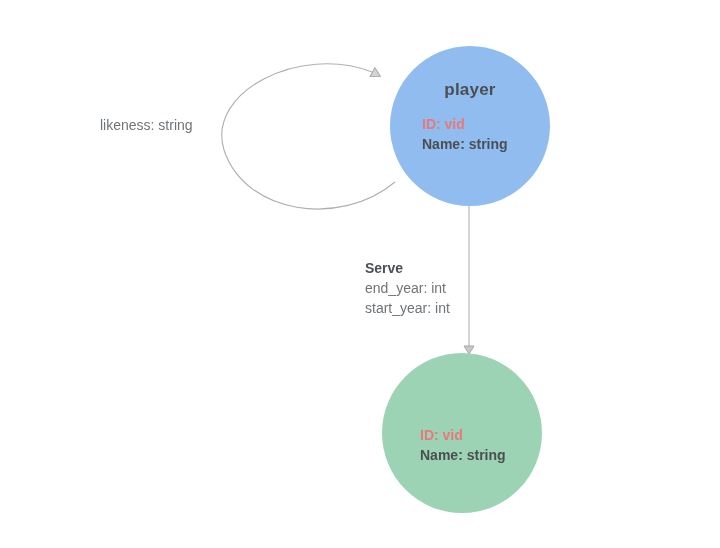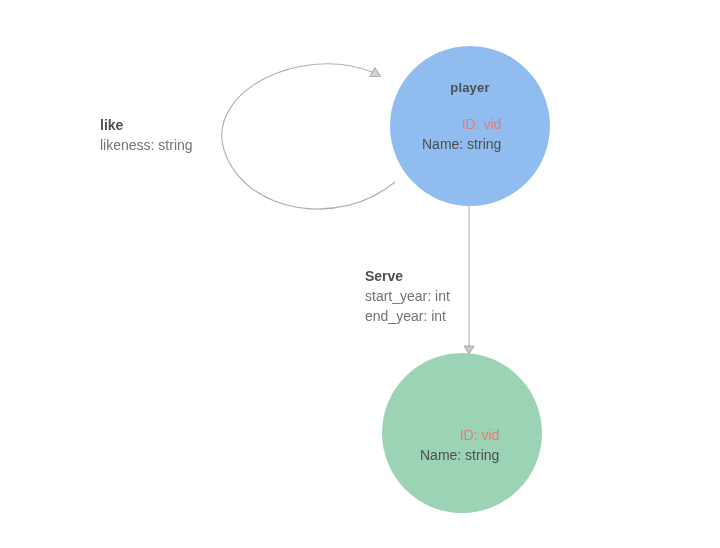--- a/index.html
+++ b/index.html
@@ -47,33 +47,34 @@
     top: 353px;
     width: 160px;
     height: 160px;
     background: #9cd3b4;
   }
   .node-title {
     position: absolute;
     left: 0;
     right: 0;
     top: 34px;
-    font-size: 13px;
+    font-size: 17px;
     font-weight: bold;
     color: #4b4f52;
     letter-spacing: 0.2px;
   }
   .node-props {
     position: absolute;
     left: 32px;
     top: 68px;
-    text-align: right;
+    text-align: left;
     line-height: 20px;
     font-size: 14px;
     color: #4b4f52;
+    font-weight: bold;
   }
   .node-team .node-props {
     left: 38px;
     top: 72px;
   }
   .prop-id {
     color: #e8797a;
   }
 
   
@@ -92,48 +93,46 @@
   .edge-label .edge-prop {
     display: block;
   }
   .label-like {
     left: 100px;
     top: 115px;
   }
   .label-serve {
     left: 365px;
     top: 258px;
-    margin-top: 8px;
   }
 </style>
 </head>
 <body>
 
 <div id="canvas">
 
   <svg id="edges" viewBox="0 0 720 548" width="720" height="548" xmlns="http://www.w3.org/2000/svg">
 
     <path d="M 395 182
              C 340 228, 245 214, 224 150
              C 206 92, 300 44, 372 72" fill="none" stroke="#b0b0b0" stroke-width="1.1"></path>
     <polygon points="0,-5 5,4 -5,4" transform="translate(376,74) rotate(118)" fill="#d3d3d3" stroke="#a8a8a8" stroke-width="1"></polygon>
 
     <line x1="469" y1="206" x2="469" y2="348" stroke="#b0b0b0" stroke-width="1.1"></line>
     <polygon points="-5,-6 5,-6 0,2" transform="translate(469,352)" fill="#c9c9c9" stroke="#a8a8a8" stroke-width="1"></polygon>
   </svg>
 
   <div class="edge-label label-like">
-    <span class="edge-name">like</span>
     <span class="edge-prop">likeness: string</span>
   </div>
 
   <div class="edge-label label-serve">
     <span class="edge-name">Serve</span>
+    <span class="edge-prop">end_year: int</span>
     <span class="edge-prop">start_year: int</span>
-    <span class="edge-prop">end_year: int</span>
   </div>
 
   <div class="node node-player">
     <div class="node-title">player</div>
     <div class="node-props">
       <div class="prop-id">ID: vid</div>
       <div>Name: string</div>
     </div>
   </div>
 

